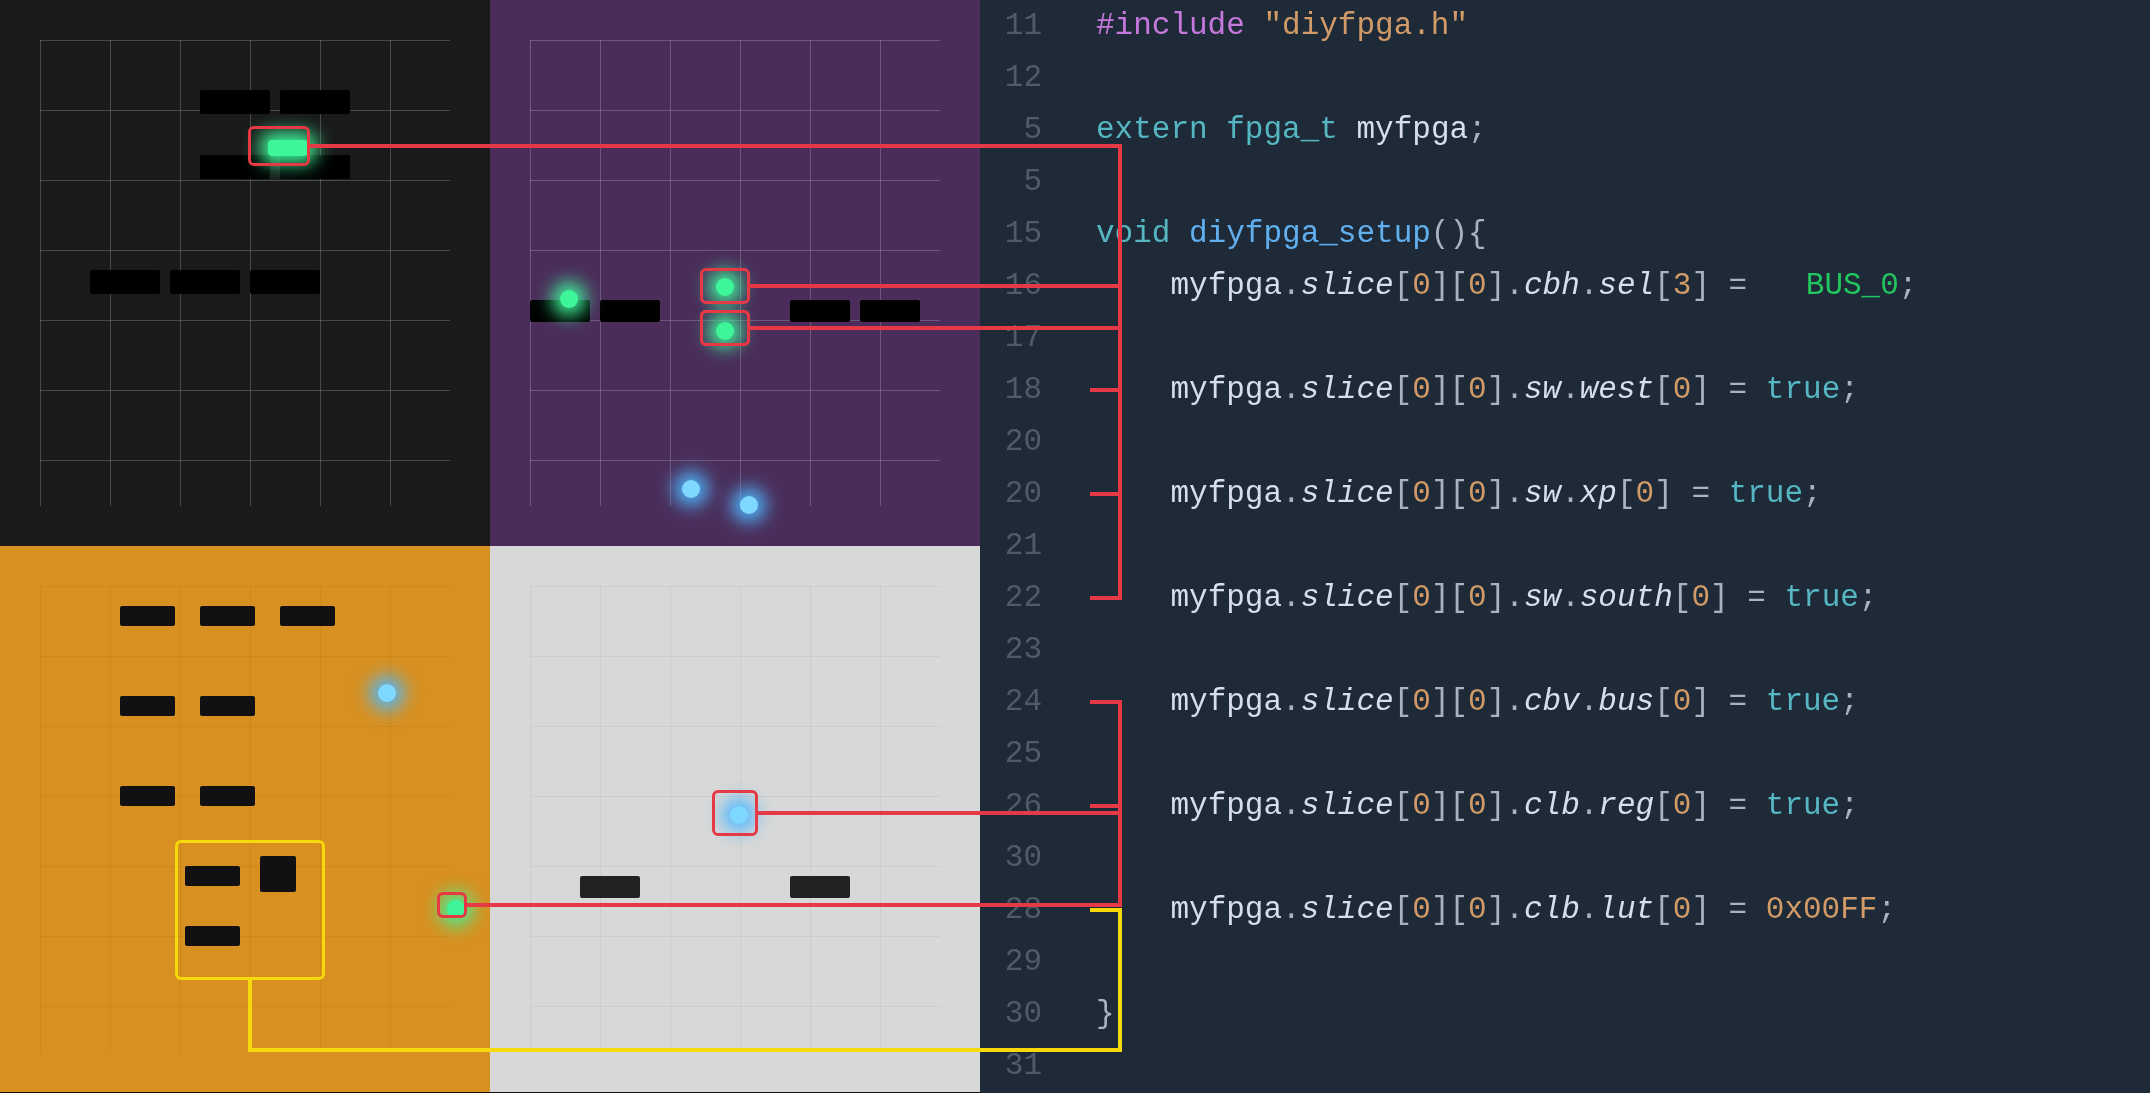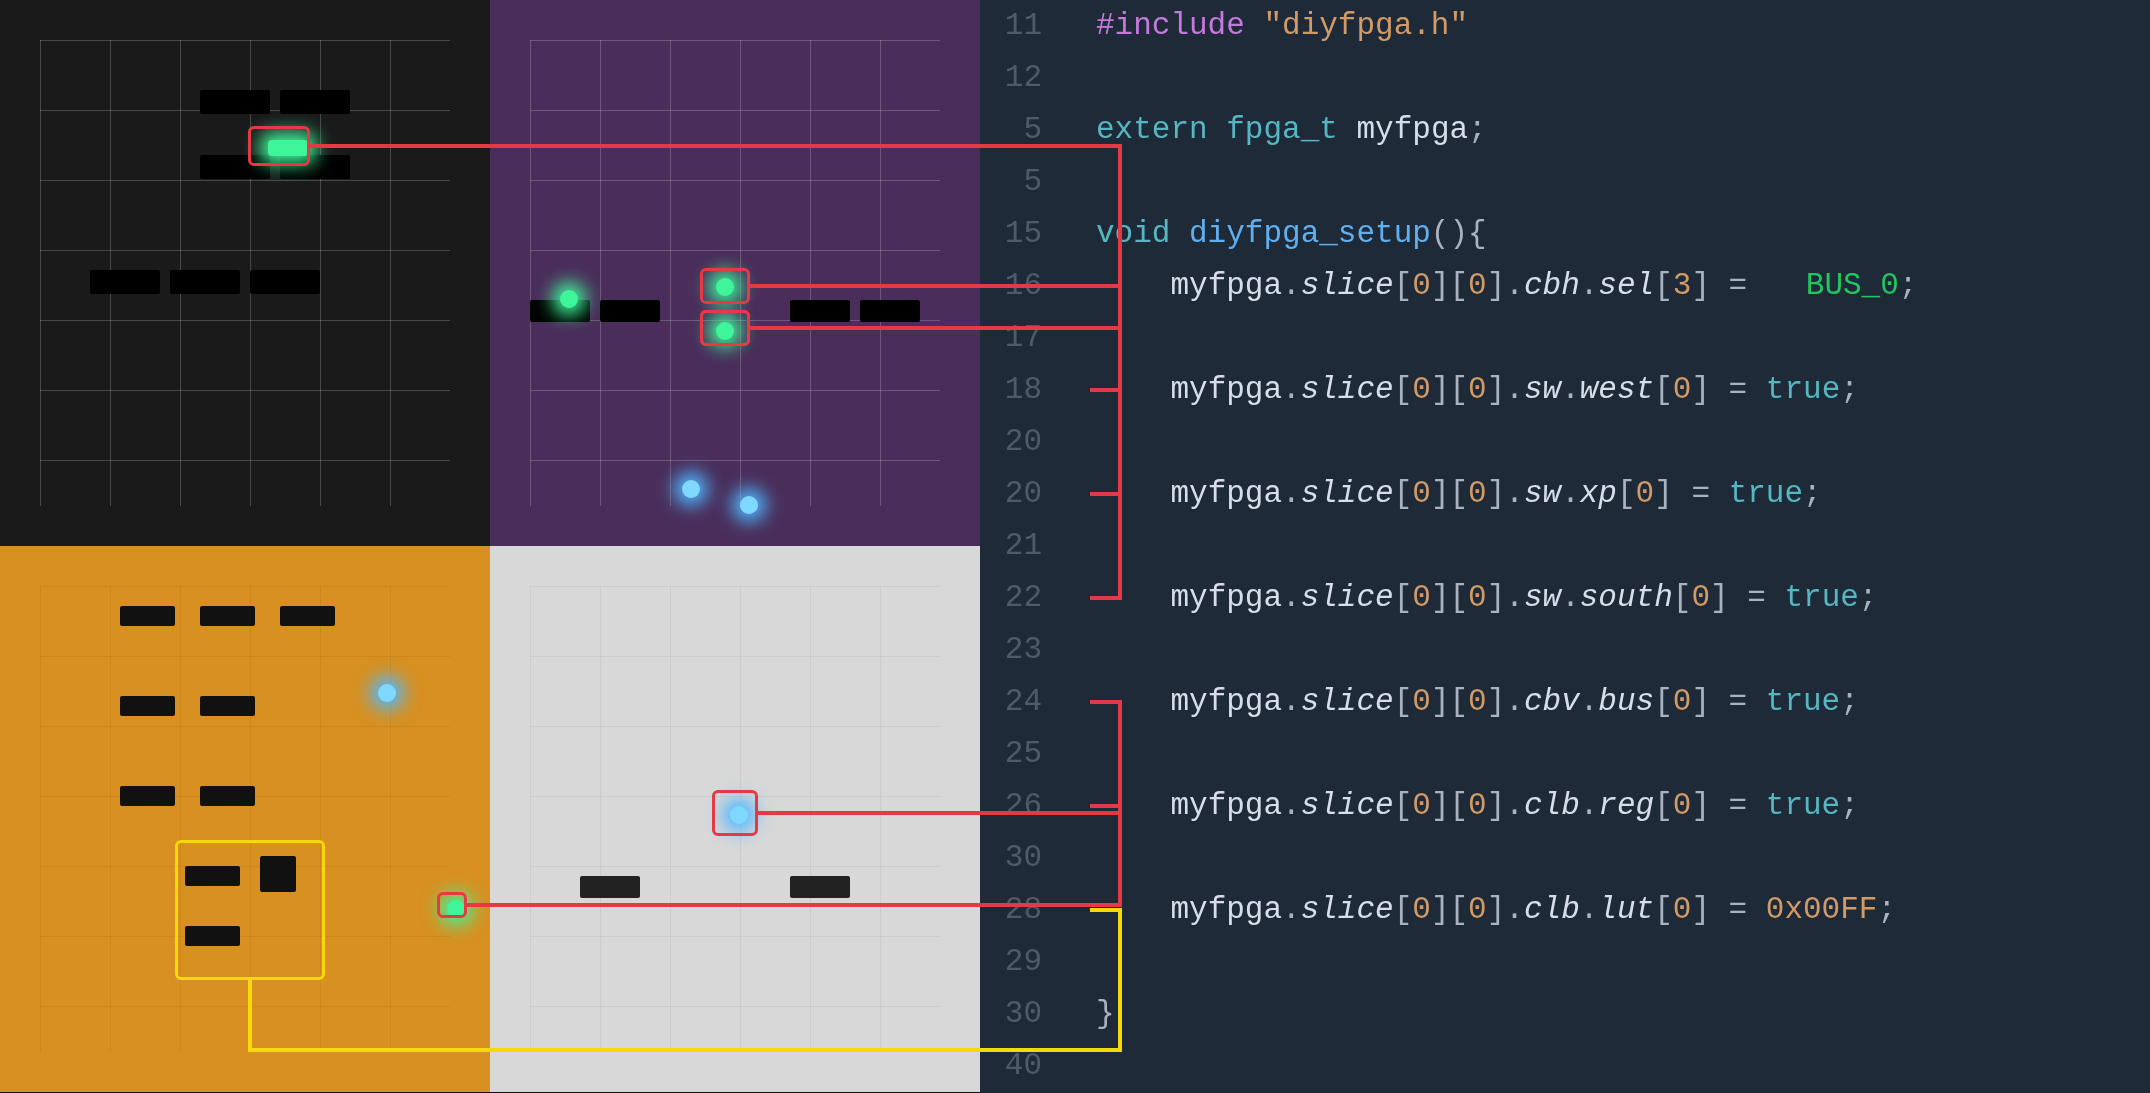--- a/index.html
+++ b/index.html
@@ -191,21 +191,21 @@
       <div>21</div>
       <div>22</div>
       <div>23</div>
       <div>24</div>
       <div>25</div>
       <div>26</div>
       <div>30</div>
       <div>28</div>
       <div>29</div>
       <div>30</div>
-      <div>40</div>
+      <div>31</div>
     </div>
   <div class="code" id="code"><div class="row"><span class="tok-pre">#include </span><span class="tok-incfile">"diyfpga.h"</span></div><div class="row"></div><div class="row"><span class="tok-kw">extern </span><span class="tok-type">fpga_t </span><span class="tok-ident">myfpga</span><span class="tok-punc">;</span></div><div class="row"></div><div class="row"><span class="tok-kw">void </span><span class="tok-func">diyfpga_setup</span><span class="tok-punc">()</span><span class="tok-punc">{</span></div><div class="row"><span>    </span><span class="tok-ident">myfpga</span><span class="tok-punc">.</span><span class="tok-field">slice</span><span class="tok-punc">[</span><span class="tok-num">0</span><span class="tok-punc">][</span><span class="tok-num">0</span><span class="tok-punc">].</span><span class="tok-field">cbh</span><span class="tok-punc">.</span><span class="tok-field">sel</span><span class="tok-punc">[</span><span class="tok-num">3</span><span class="tok-punc">] = </span><span class="tok-const">BUS_0</span><span class="tok-punc">;</span></div><div class="row"></div><div class="row"><span>    </span><span class="tok-ident">myfpga</span><span class="tok-punc">.</span><span class="tok-field">slice</span><span class="tok-punc">[</span><span class="tok-num">0</span><span class="tok-punc">][</span><span class="tok-num">0</span><span class="tok-punc">].</span><span class="tok-field">sw</span><span class="tok-punc">.</span><span class="tok-field">west</span><span class="tok-punc">[</span><span class="tok-num">0</span><span class="tok-punc">] = </span><span class="tok-kw">true</span><span class="tok-punc">;</span></div><div class="row"></div><div class="row"><span>    </span><span class="tok-ident">myfpga</span><span class="tok-punc">.</span><span class="tok-field">slice</span><span class="tok-punc">[</span><span class="tok-num">0</span><span class="tok-punc">][</span><span class="tok-num">0</span><span class="tok-punc">].</span><span class="tok-field">sw</span><span class="tok-punc">.</span><span class="tok-field">xp</span><span class="tok-punc">[</span><span class="tok-num">0</span><span class="tok-punc">] = </span><span class="tok-kw">true</span><span class="tok-punc">;</span></div><div class="row"></div><div class="row"><span>    </span><span class="tok-ident">myfpga</span><span class="tok-punc">.</span><span class="tok-field">slice</span><span class="tok-punc">[</span><span class="tok-num">0</span><span class="tok-punc">][</span><span class="tok-num">0</span><span class="tok-punc">].</span><span class="tok-field">sw</span><span class="tok-punc">.</span><span class="tok-field">south</span><span class="tok-punc">[</span><span class="tok-num">0</span><span class="tok-punc">] = </span><span class="tok-kw">true</span><span class="tok-punc">;</span></div><div class="row"></div><div class="row"><span>    </span><span class="tok-ident">myfpga</span><span class="tok-punc">.</span><span class="tok-field">slice</span><span class="tok-punc">[</span><span class="tok-num">0</span><span class="tok-punc">][</span><span class="tok-num">0</span><span class="tok-punc">].</span><span class="tok-field">cbv</span><span class="tok-punc">.</span><span class="tok-field">bus</span><span class="tok-punc">[</span><span class="tok-num">0</span><span class="tok-punc">] = </span><span class="tok-kw">true</span><span class="tok-punc">;</span></div><div class="row"></div><div class="row"><span>    </span><span class="tok-ident">myfpga</span><span class="tok-punc">.</span><span class="tok-field">slice</span><span class="tok-punc">[</span><span class="tok-num">0</span><span class="tok-punc">][</span><span class="tok-num">0</span><span class="tok-punc">].</span><span class="tok-field">clb</span><span class="tok-punc">.</span><span class="tok-field">reg</span><span class="tok-punc">[</span><span class="tok-num">0</span><span class="tok-punc">] = </span><span class="tok-kw">true</span><span class="tok-punc">;</span></div><div class="row"></div><div class="row"><span>    </span><span class="tok-ident">myfpga</span><span class="tok-punc">.</span><span class="tok-field">slice</span><span class="tok-punc">[</span><span class="tok-num">0</span><span class="tok-punc">][</span><span class="tok-num">0</span><span class="tok-punc">].</span><span class="tok-field">clb</span><span class="tok-punc">.</span><span class="tok-field">lut</span><span class="tok-punc">[</span><span class="tok-num">0</span><span class="tok-punc">] = </span><span class="tok-num">0x00FF</span><span class="tok-punc">;</span></div><div class="row"></div><div class="row"><span class="tok-punc">}</span></div><div class="row"></div></div>
 </div>
 
 <svg class="connectors" id="connectors" viewBox="0 0 2150 1093">
     <polyline points="310 146 1120 146 1120 286 1090 286" fill="none" stroke="#e63946" stroke-width="4"></polyline>
     <polyline points="750 286 1120 286 1120 390 1090 390" fill="none" stroke="#e63946" stroke-width="4"></polyline>
     <polyline points="750 328 1120 328 1120 494 1090 494" fill="none" stroke="#e63946" stroke-width="4"></polyline>
     <polyline points="750 328 1120 328 1120 598 1090 598" fill="none" stroke="#e63946" stroke-width="4"></polyline>
     <polyline points="758 813 1120 813 1120 702 1090 702" fill="none" stroke="#e63946" stroke-width="4"></polyline>

